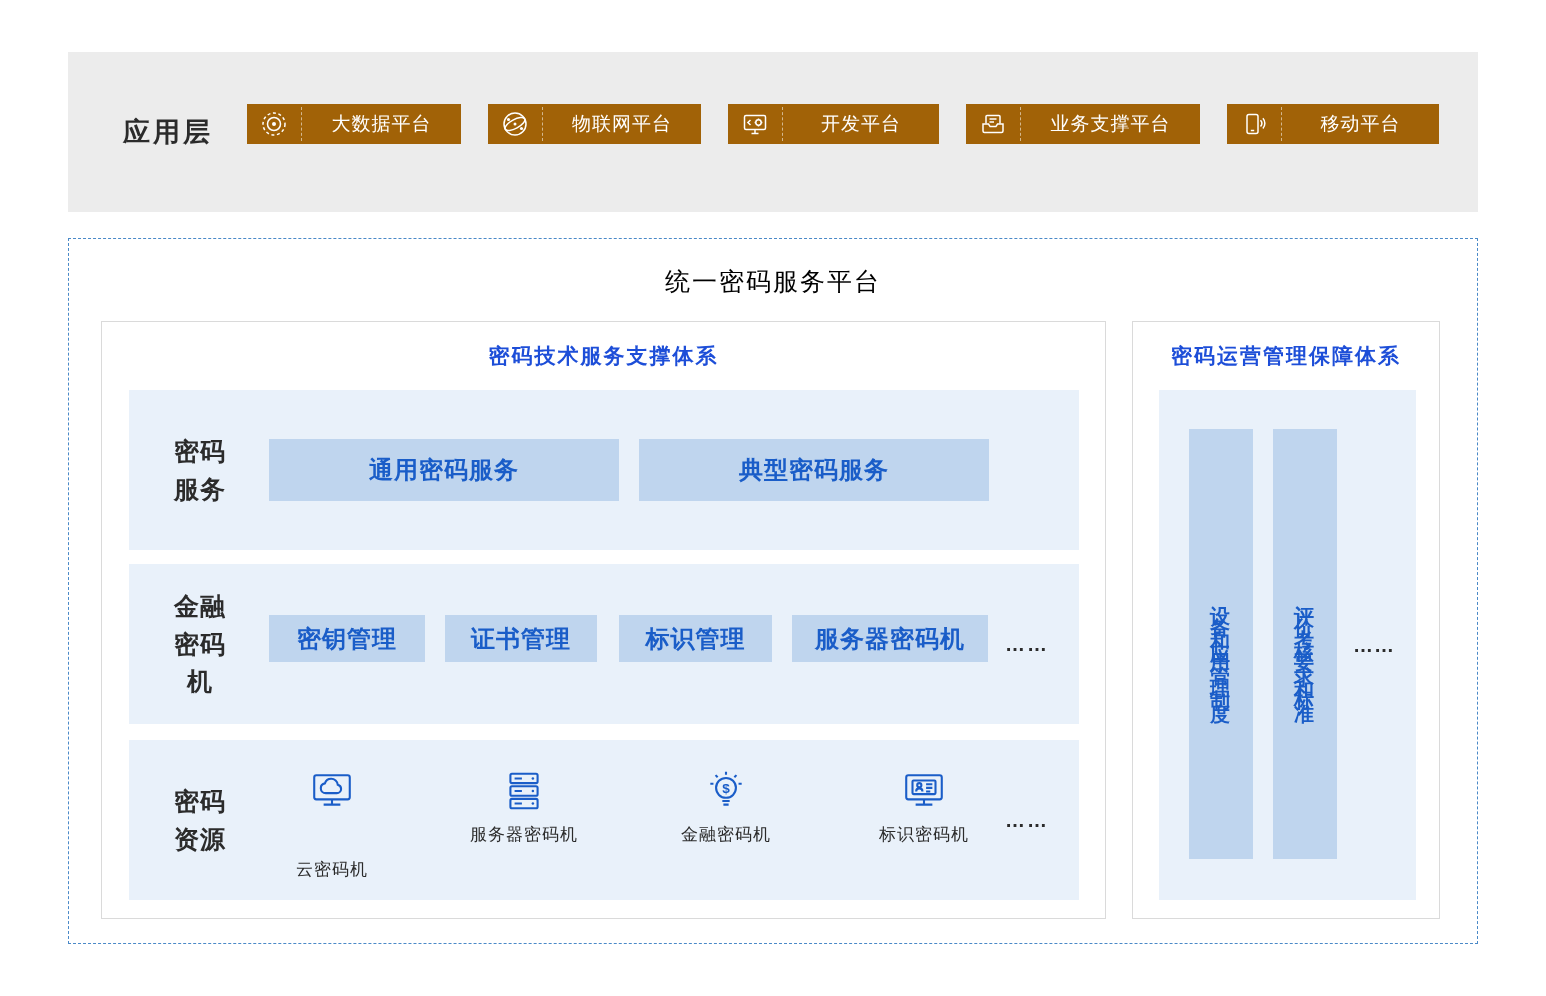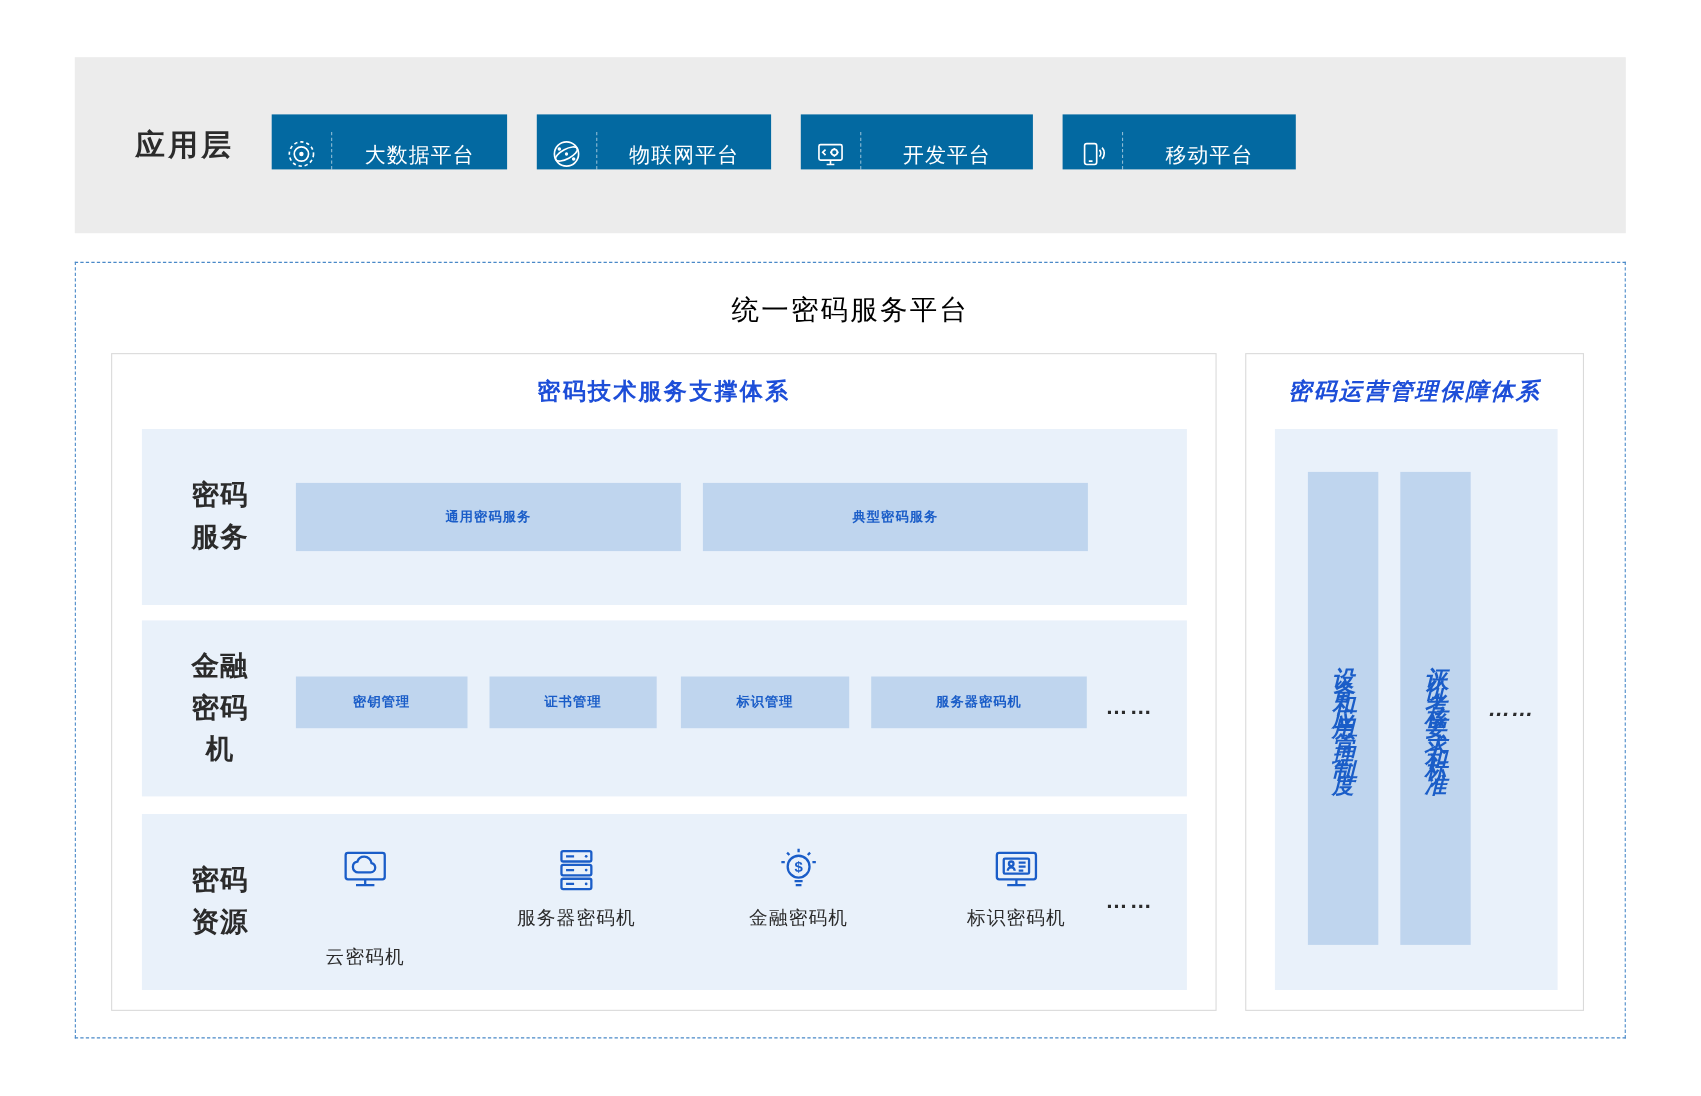--- a/index.html
+++ b/index.html
@@ -5,47 +5,47 @@
   * { margin:0; padding:0; box-sizing:border-box; }
   html,body { width:1546px; height:996px; background:#ffffff;
     font-family:"Liberation Sans","DejaVu Sans",sans-serif; color:#2b2b2b; }
   .stage { position:relative; width:1546px; height:996px; overflow:hidden; }
 
   
   .app-layer { position:absolute; left:68px; top:52px; width:1410px; height:160px; background:#ececec; }
   .app-label { position:absolute; left:55px; top:0; height:100%; display:flex; align-items:center;
     font-size:27px; font-weight:700; letter-spacing:3px; color:#2b2b2b; }
   .btn-row { position:absolute; left:179px; top:52px; height:56px; display:flex; gap:27px; }
-  .btn { background:#0369a1; display:flex; align-items:flex-end; color:#fff; height:50px; }
+  .btn { background:#a16207; display:flex; align-items:center; color:#fff; height:40px; }
   .btn-icon { width:54px; display:flex; align-items:center; justify-content:center; }
   .btn-divider { width:0; height:34px; border-left:1px dashed rgba(255,255,255,.55); }
   .btn-label { flex:1; text-align:center; font-size:19px; font-weight:500; letter-spacing:1px; padding:0 6px; }
 
   
   .main-box { position:absolute; left:68px; top:238px; width:1410px; height:706px;
     border:1px dashed #4a89c8; background:#fff; }
   .main-title { position:absolute; top:26px; left:0; width:100%; text-align:center;
     font-size:25px; font-weight:400; color:#000000; letter-spacing:2px; }
 
   .panel { position:absolute; border:1px solid #dadada; background:#fff; }
   .tech-panel { left:32px; top:82px; width:1005px; height:598px; }
-  .ops-panel  { left:1063px; top:82px; width:308px; height:598px;font-style:italic; }
+  .ops-panel  { left:1063px; top:82px; width:308px; height:598px; }
   .panel-title { position:absolute; top:20px; left:0; width:100%; text-align:center;
     font-size:21px; font-weight:700; color:#1d4ed8; letter-spacing:2px; }
 
   .row { position:absolute; left:27px; width:950px; height:160px; background:#e9f1fa; }
   .row-service  { top:68px; }
   .row-support  { top:242px; }
   .row-resource { top:418px; }
   .row-label { position:absolute; left:42px; top:50%; transform:translateY(-50%); width:58px;
     font-size:25px; font-weight:700; line-height:1.5; text-align:center; word-break:break-all;
     letter-spacing:1px; color:#2b2b2b; }
 
   .blue-box { position:absolute; background:#bfd5ee; display:flex; align-items:center; justify-content:center;
-    color:#1a5dc8; font-weight:700; font-size:12px; letter-spacing:1px; }
+    color:#1a5dc8; font-weight:700; font-size:24px; letter-spacing:1px; }
   .svc-box { top:49px; width:350px; height:62px; }
   .svc-1 { left:140px; } .svc-2 { left:510px; }
   .sup-box { top:51px; height:47px; }
   .sup-1 { left:140px; width:156px; } .sup-2 { left:316px; width:152px; }
   .sup-3 { left:490px; width:153px; } .sup-4 { left:663px; width:196px; }
 
   .more { position:absolute; left:876px; top:50%; transform:translateY(-50%);
     font-size:20px; font-weight:700; color:#2b2b2b; letter-spacing:2px; }
 
   .resource { position:absolute; top:28px; transform:translateX(-50%);
@@ -107,20 +107,31 @@
             <path d="M10.5 23.5h7M14 19.5v4"></path>
             <path d="M9.5 10l-2.6 2.5L9.5 15"></path>
             <circle cx="17.5" cy="12.5" r="2.7"></circle>
             <path d="M17.5 8.6v1.4M17.5 15v1.4M21.4 12.5H20M15 12.5h-1.4"></path>
           </svg>
         </span>
         <span class="btn-divider"></span>
         <span class="btn-label">开发平台</span>
       </div>
 
+      <div class="btn" style="width:234px">
+        <span class="btn-icon">
+          <svg width="28" height="28" viewBox="0 0 28 28" fill="none" stroke="#fff" stroke-width="1.5">
+            <path d="M7 13.5V6.5a1 1 0 0 1 1-1h12a1 1 0 0 1 1 1v7"></path>
+            <path d="M10.5 9h7M10.5 12h4.5"></path>
+            <path d="M4 14h5.5l1.6 2.6h5.8L18.5 14H24v7a1.5 1.5 0 0 1-1.5 1.5h-17A1.5 1.5 0 0 1 4 21v-7z"></path>
+          </svg>
+        </span>
+        <span class="btn-divider"></span>
+        <span class="btn-label">业务支撑平台</span>
+      </div>
 
       <div class="btn" style="width:212px">
         <span class="btn-icon">
           <svg width="28" height="28" viewBox="0 0 28 28" fill="none" stroke="#fff" stroke-width="1.5">
             <rect x="7" y="4.5" width="11" height="19" rx="2"></rect>
             <path d="M10.8 20.5h3.4"></path>
             <path d="M20.5 10.2a4.6 4.6 0 0 1 0 6.2"></path>
             <path d="M22.9 8.2a7.6 7.6 0 0 1 0 10.2"></path>
           </svg>
         </span>

